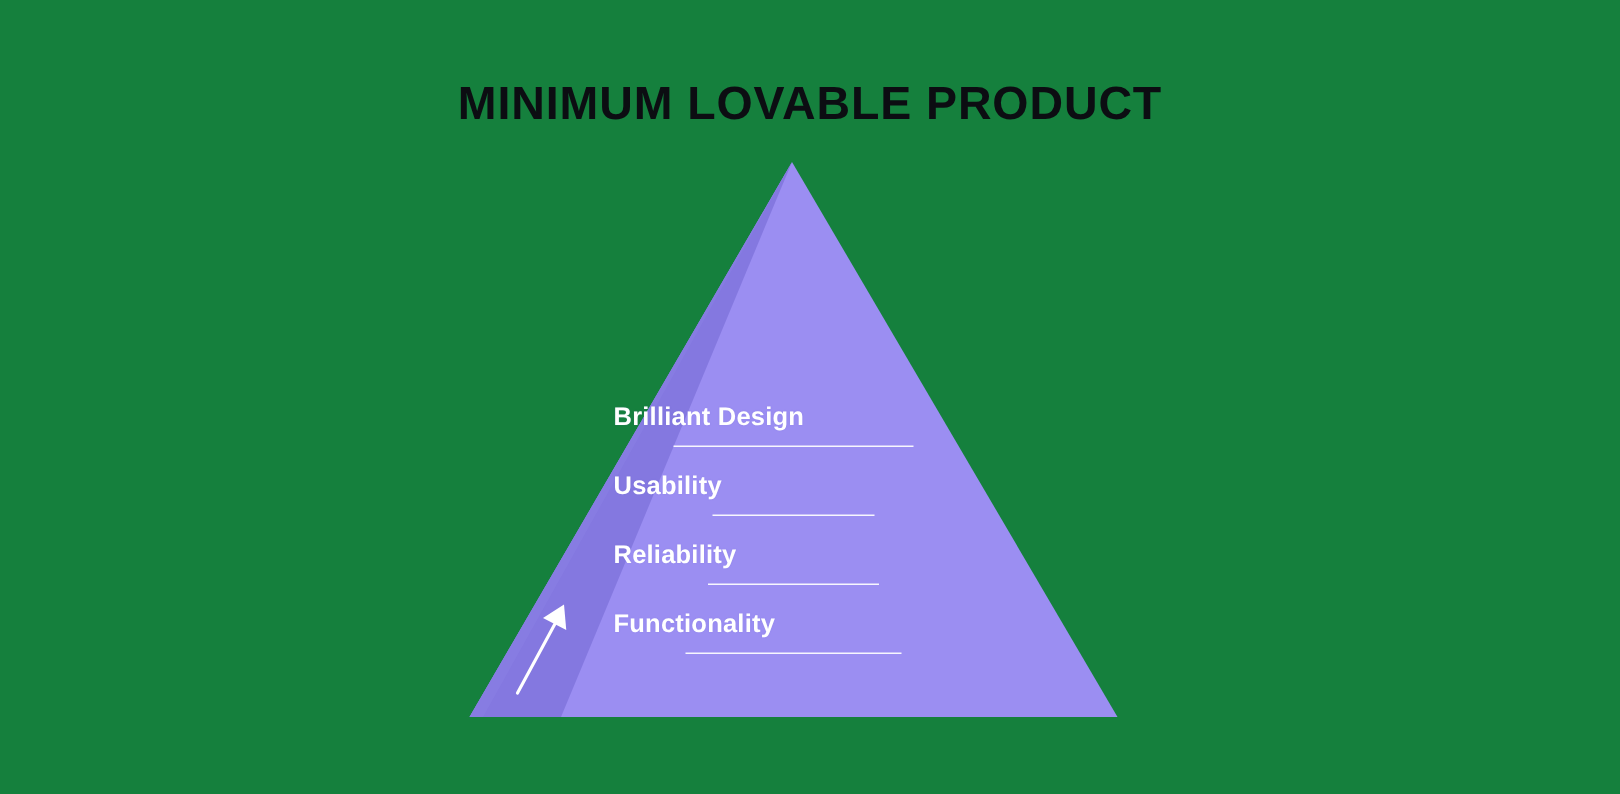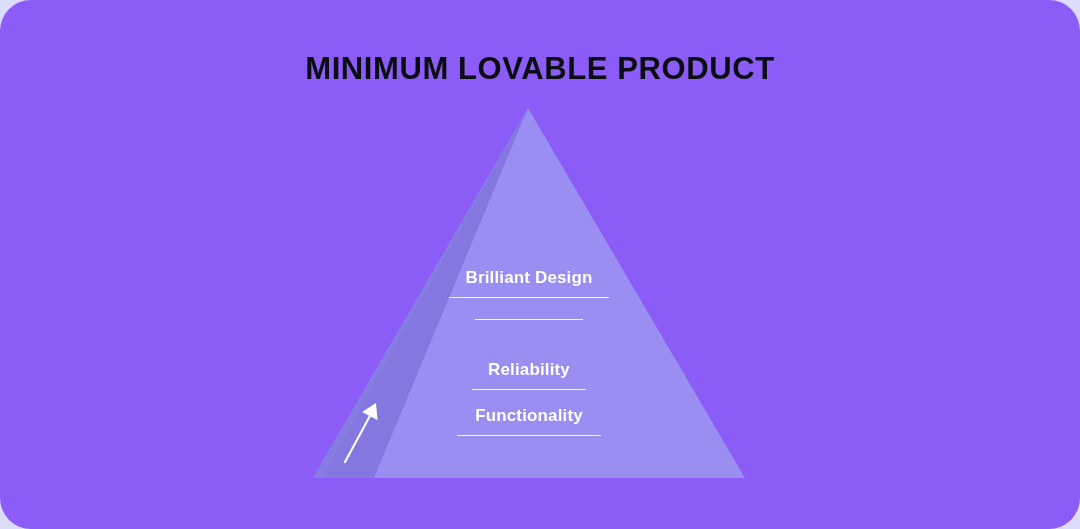--- a/index.html
+++ b/index.html
@@ -13,22 +13,21 @@
   body {
     background: #dedcfb;
     font-family: "Liberation Sans", sans-serif;
     position: relative;
   }
 
   #stage {
     position: relative;
     width: 1080px;
     height: 529px;
-    background: #8b5cf6;
-    border-radius: 31px;
+    background: #15803d;
   }
 
   
   #title {
     position: absolute;
     left: 0;
     top: 50px;
     width: 1080px;
     text-align: center;
     font-size: 31px;
@@ -64,21 +63,21 @@
     left: 409px;
     top: 266px;
     width: 240px;
     height: 182px;
   }
 
   .tier {
     position: absolute;
     left: 0;
     width: 240px;
-    text-align: center;
+    text-align: left;
   }
 
   .tier-label {
     display: block;
     color: #ffffff;
     font-weight: bold;
     font-size: 17px;
     line-height: 24px;
     letter-spacing: 0.15px;
     font-family: "Liberation Sans", sans-serif;
@@ -131,20 +130,21 @@
   </div>
 
   <div id="tier-stack">
 
     <div class="tier" id="tier-0">
       <span class="tier-label">Brilliant Design</span>
       <span class="tier-rule"></span>
     </div>
 
     <div class="tier" id="tier-1">
+      <span class="tier-label">Usability</span>
       <span class="tier-rule"></span>
     </div>
 
     <div class="tier" id="tier-3">
       <span class="tier-label">Functionality</span>
       <span class="tier-rule"></span>
     </div>
 
     <div class="tier" id="tier-2">
       <span class="tier-label">Reliability</span>

